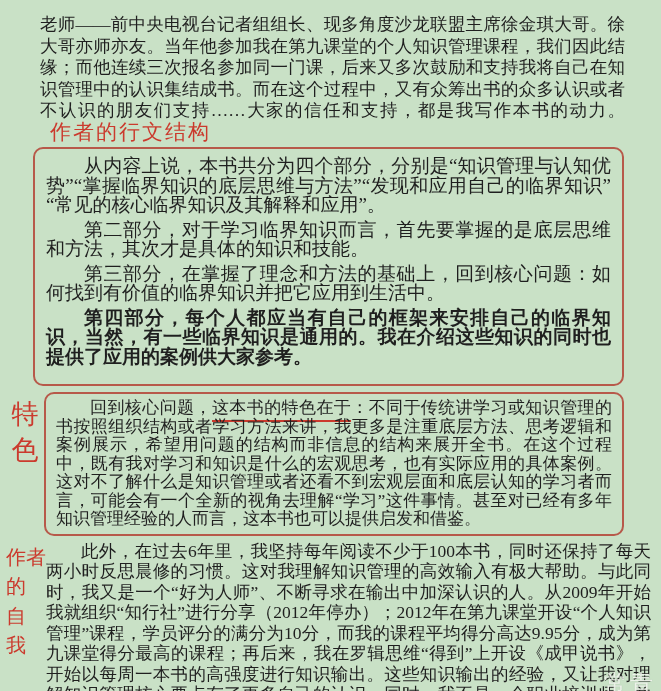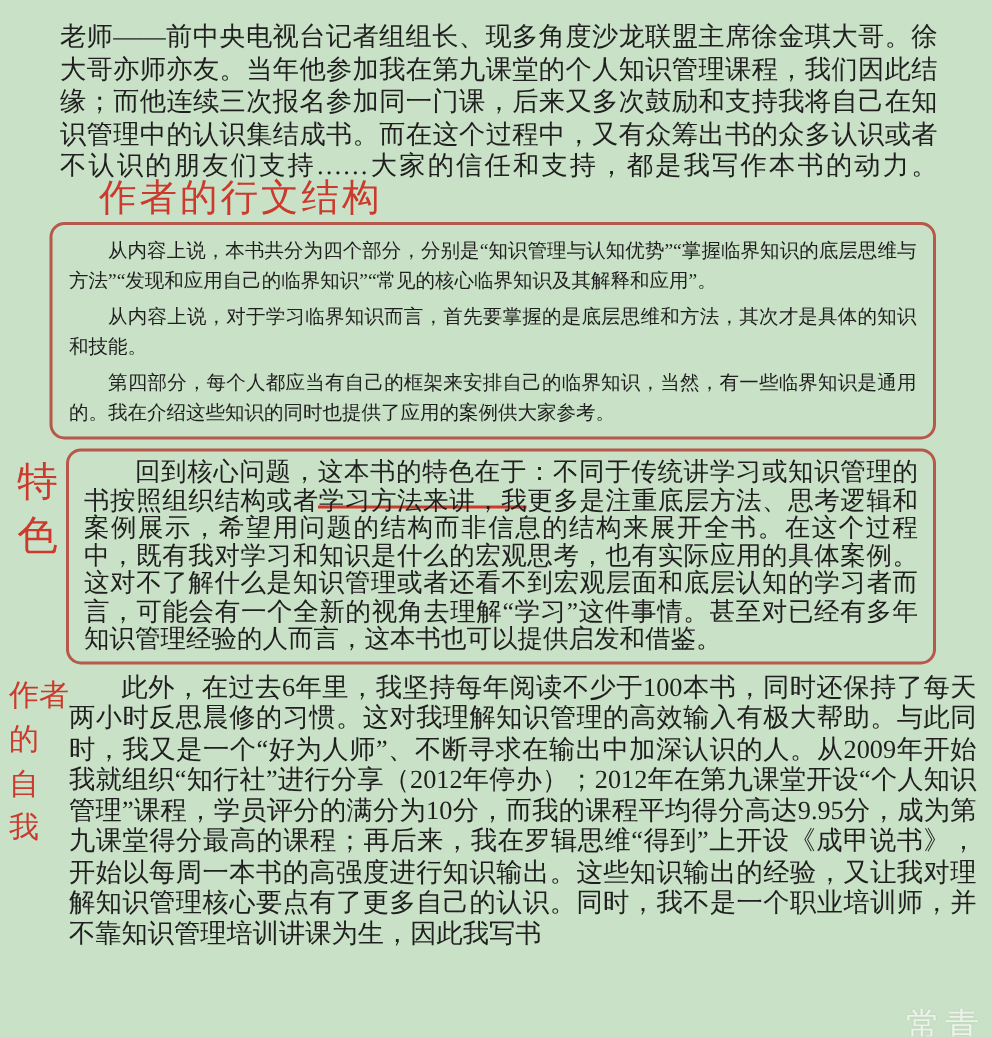--- a/index.html
+++ b/index.html
@@ -17,39 +17,39 @@
   }
   .page{position:relative;width:661px;height:691px;}
 
   
   .intro{
     margin:14px 36px 0 40px;
     font-size:17.5px;line-height:21.5px;text-align:justify;
   }
   .red-note{
     color:var(--red);
-    font-size:25px;
-    margin-left:26px;
+    font-size:21px;
+    margin-left:10px;
     letter-spacing:2px;
     white-space:nowrap;
   }
 
   
   .rbox{
     border:2px solid var(--border-red);
     border-radius:10px;
     background:transparent;
   }
   .box1{
     margin:3px 37px 0 33px;
     padding:7px 11px 6px 11px;
-    font-size:13px;line-height:19.5px;text-align:justify;
+    font-size:19px;line-height:19.5px;text-align:justify;
   }
   .box1 p{margin:0 0 5px 0;text-indent:2em;}
-  .box1 p:last-child{margin-bottom:1px;}
+  .box1 p:last-child{margin-bottom:12px;font-weight:bold;}
 
   .feature-row{
     display:flex;align-items:stretch;
     margin:6px 37px 0 6px;
   }
   .side-label{
     color:var(--red);
     flex:0 0 auto;
     font-size:27px;line-height:33px;
     letter-spacing:0;
@@ -59,21 +59,21 @@
   }
   .feature-label div{height:36px;}
   .box2{
     flex:1 1 auto;
     padding:5px 10px 5px 10px;
     font-size:17px;line-height:18.5px;text-align:justify;
   }
   .box2 p{margin:0;text-indent:2em;}
   .underline-red{
     border-bottom:2px solid var(--red);
-    padding-bottom:13px;
+    padding-bottom:3px;
   }
 
   .author-row{
     display:flex;align-items:flex-start;
     margin:5px 8px 0 6px;
   }
   .author-label{
     flex:0 0 34px;
     font-size:20px;line-height:29.5px;
     white-space:nowrap;
@@ -103,21 +103,22 @@
 <body>
 
 <div class="page">
 
   <div class="intro">
     <span>老师——前中央电视台记者组组长、现多角度沙龙联盟主席徐金琪大哥。徐大哥亦师亦友。当年他参加我在第九课堂的个人知识管理课程，我们因此结缘；而他连续三次报名参加同一门课，后来又多次鼓励和支持我将自己在知识管理中的认识集结成书。而在这个过程中，又有众筹出书的众多认识或者不认识的朋友们支持……大家的信任和支持，都是我写作本书的动力。</span><span class="red-note">作者的行文结构</span>
   </div>
 
   <div class="rbox box1">
     <p>从内容上说，本书共分为四个部分，分别是“知识管理与认知优势”“掌握临界知识的底层思维与方法”“发现和应用自己的临界知识”“常见的核心临界知识及其解释和应用”。</p>
-    <p>从内容上说，对于学习临界知识而言，首先要掌握的是底层思维和方法，其次才是具体的知识和技能。</p>
+    <p>第二部分，对于学习临界知识而言，首先要掌握的是底层思维和方法，其次才是具体的知识和技能。</p>
+    <p>第三部分，在掌握了理念和方法的基础上，回到核心问题：如何找到有价值的临界知识并把它应用到生活中。</p>
     <p>第四部分，每个人都应当有自己的框架来安排自己的临界知识，当然，有一些临界知识是通用的。我在介绍这些知识的同时也提供了应用的案例供大家参考。</p>
   </div>
 
   <div class="feature-row">
     <div class="side-label feature-label">
       <div>特</div>
       <div>色</div>
     </div>
     <div class="rbox box2">
       <p><span>回到核心问题，</span><span class="underline-red">这本书的特色在于</span><span>：不同于传统讲学习或知识管理的书按照组织结构或者学习方法来讲，我更多是注重底层方法、思考逻辑和案例展示，希望用问题的结构而非信息的结构来展开全书。在这个过程中，既有我对学习和知识是什么的宏观思考，也有实际应用的具体案例。这对不了解什么是知识管理或者还看不到宏观层面和底层认知的学习者而言，可能会有一个全新的视角去理解“学习”这件事情。甚至对已经有多年知识管理经验的人而言，这本书也可以提供启发和借鉴。</span></p>

